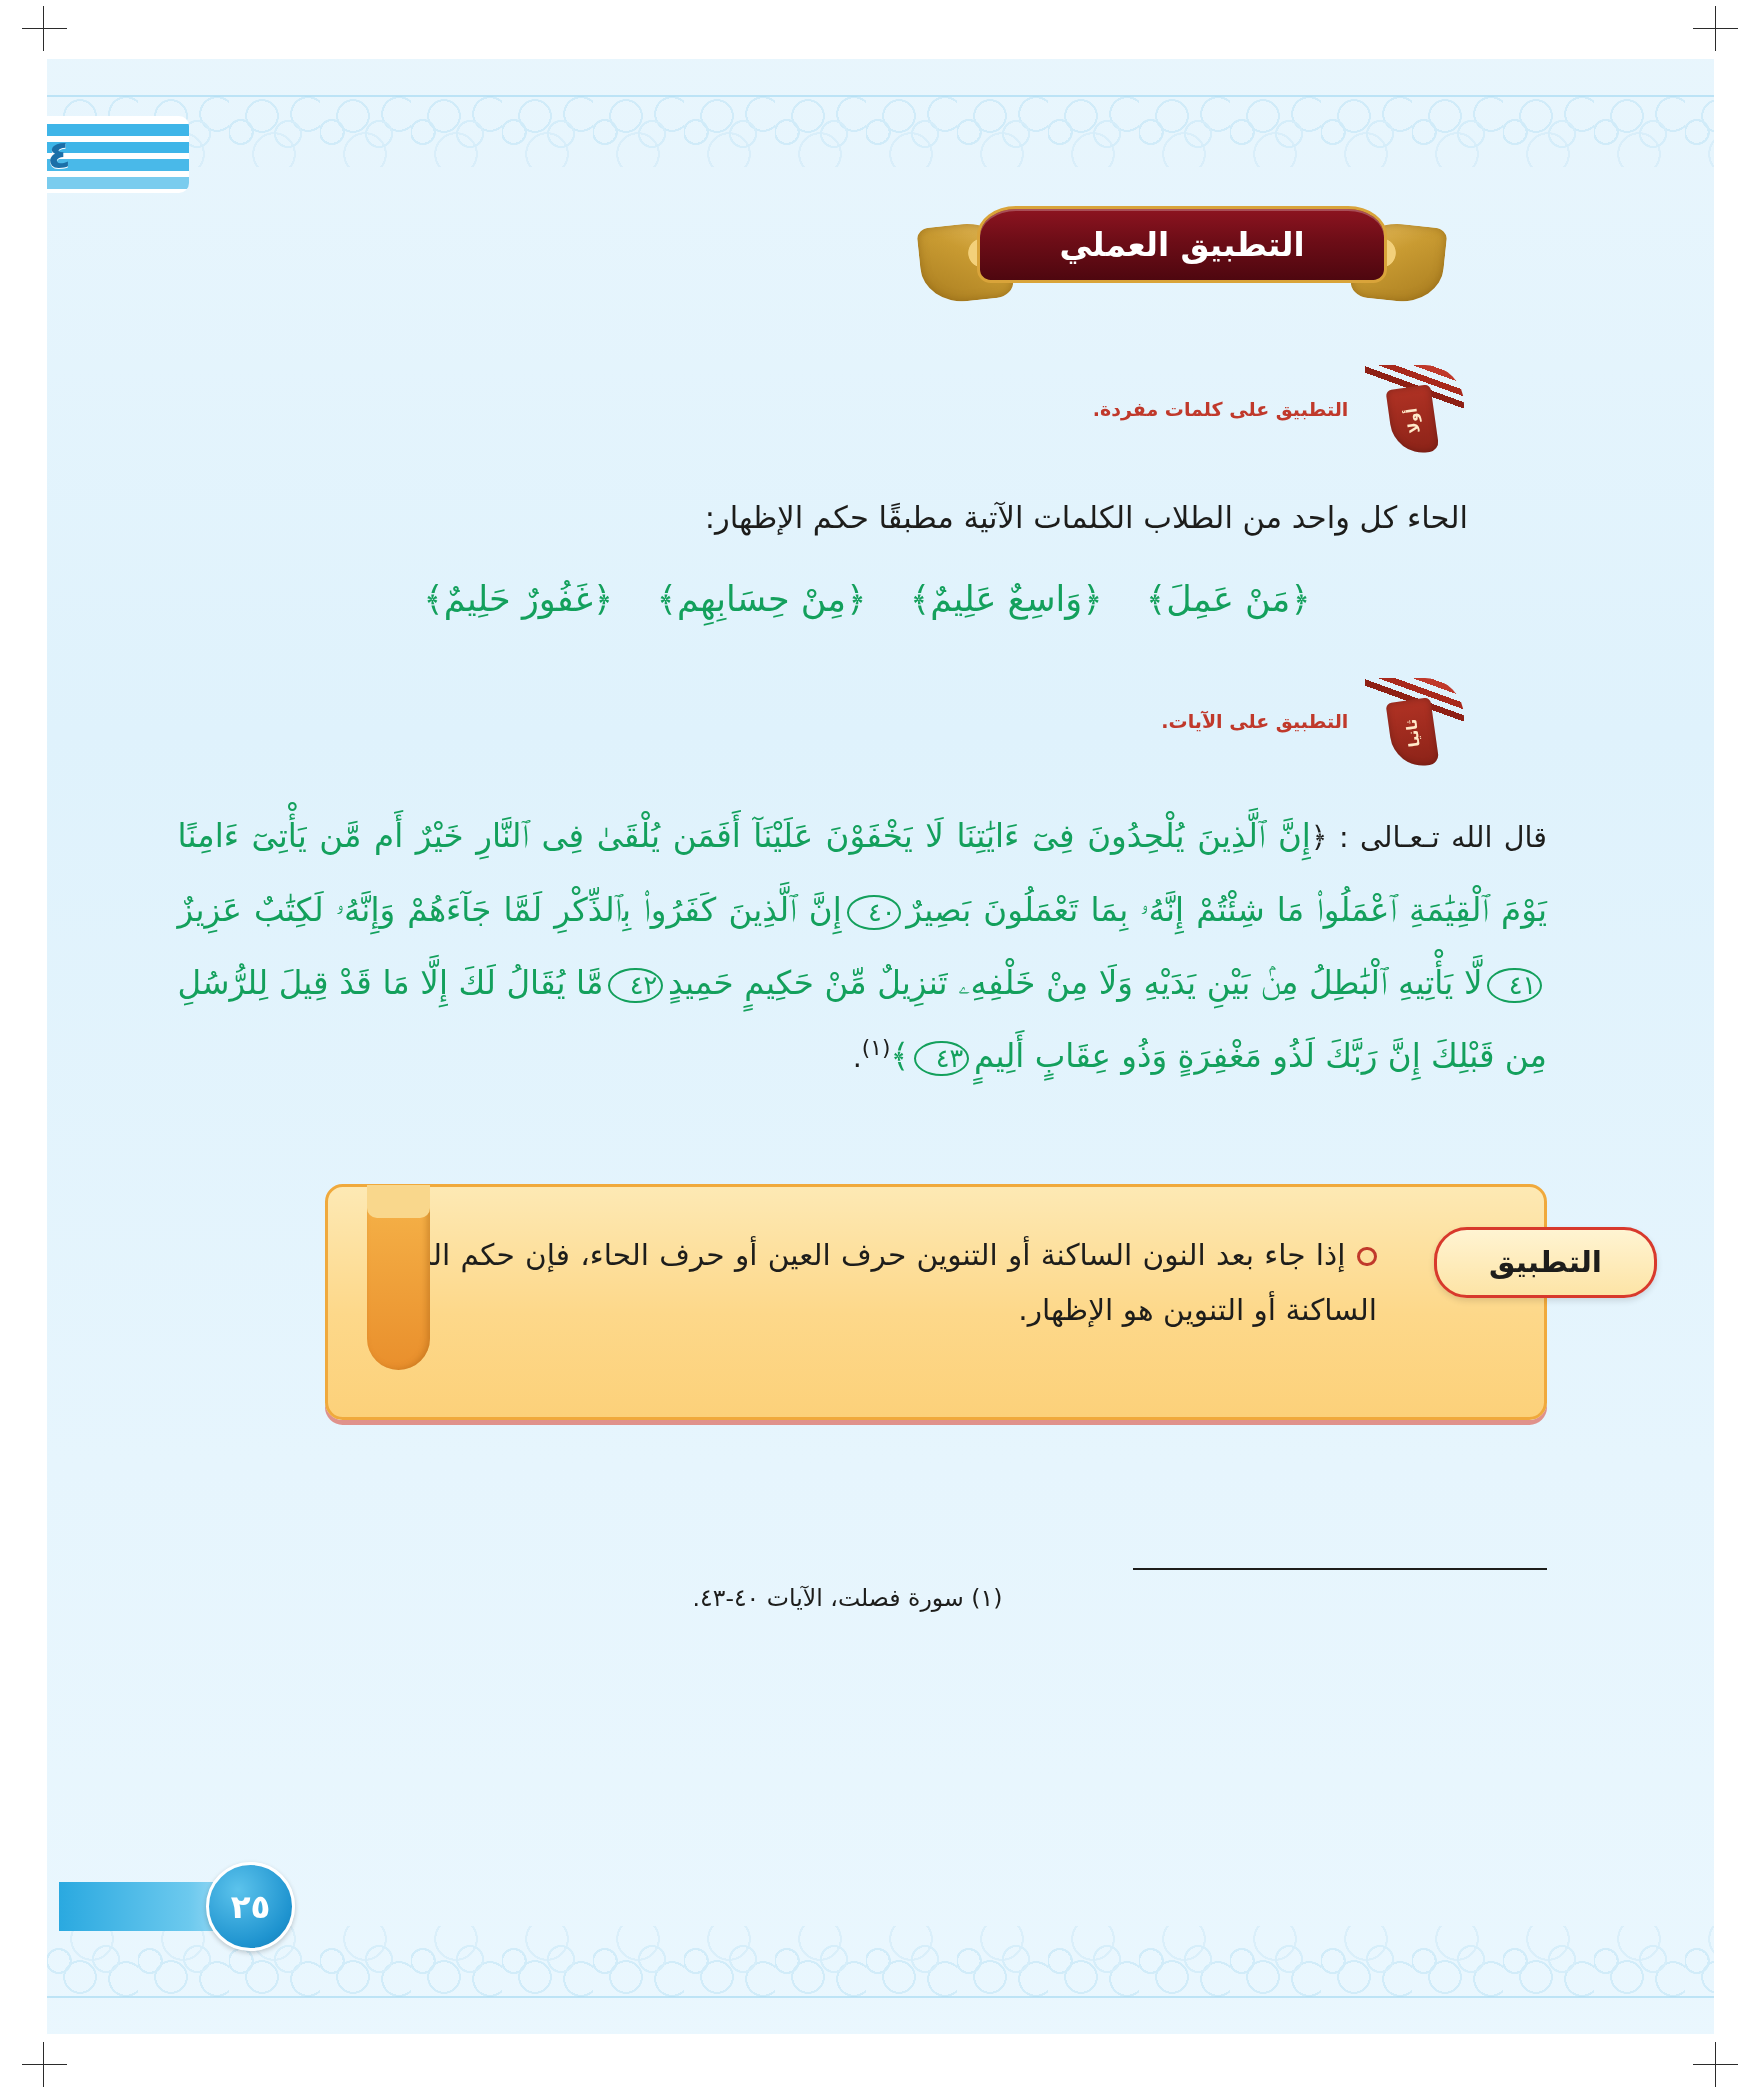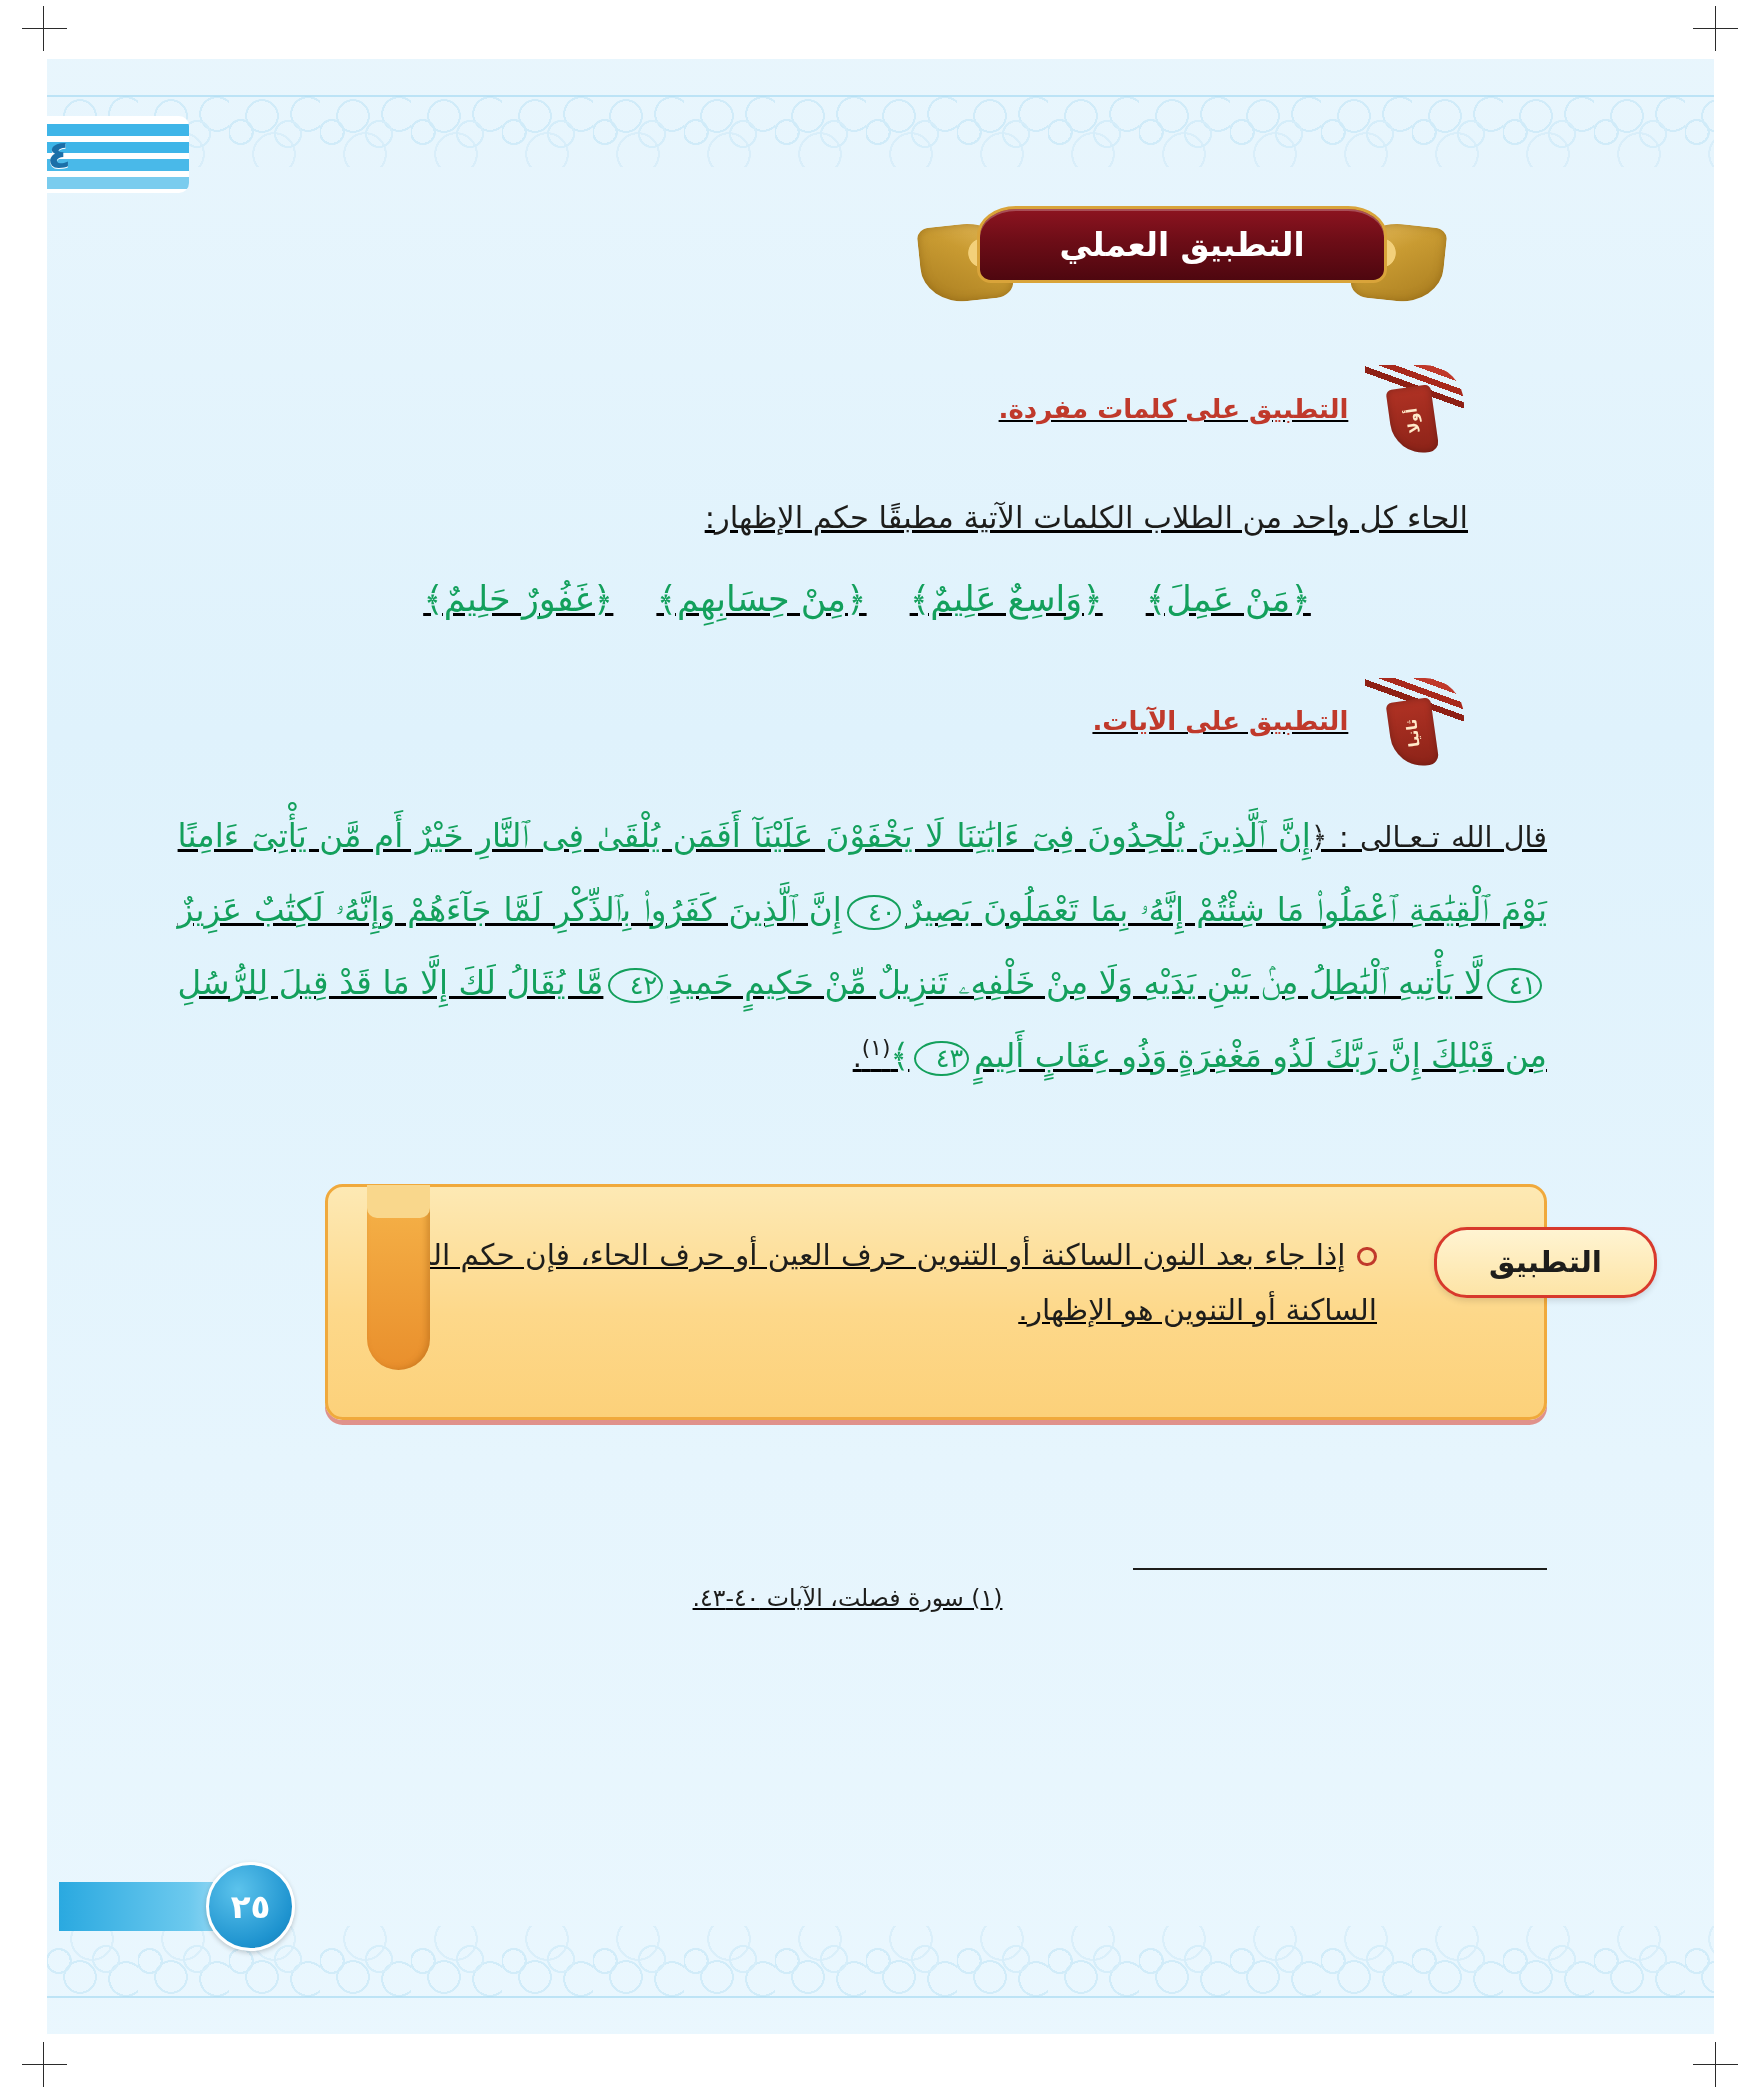--- a/index.html
+++ b/index.html
@@ -116,21 +116,20 @@
 
   
   .content {
     position: absolute;
     top: 167px;
     left: 148px;
     width: 1438px;
     z-index: 10;
     direction: rtl;
     text-align: right;
-    text-decoration: underline;
   }
 
   
   .ribbon-wrap {
     position: relative;
     width: 512px;
     height: 108px;
     margin: 31.5px 148px 0 auto;
   }
   .ribbon-body {
@@ -224,21 +223,21 @@
     color: #ffe9c9;
     font-size: 14.8px;
     font-weight: bold;
     writing-mode: vertical-rl;
     text-orientation: mixed;
     transform: rotate(180deg);
     letter-spacing: -1px;
   }
   .section-title {
     color: #c0392b;
-    font-size: 26px;
+    font-size: 19px;
     font-weight: bold;
   }
 
   .para {
     color: #1d1d1b;
     font-size: 30.5px;
     line-height: 1.85;
     margin: 33px 118px 0 0;
   }
 

